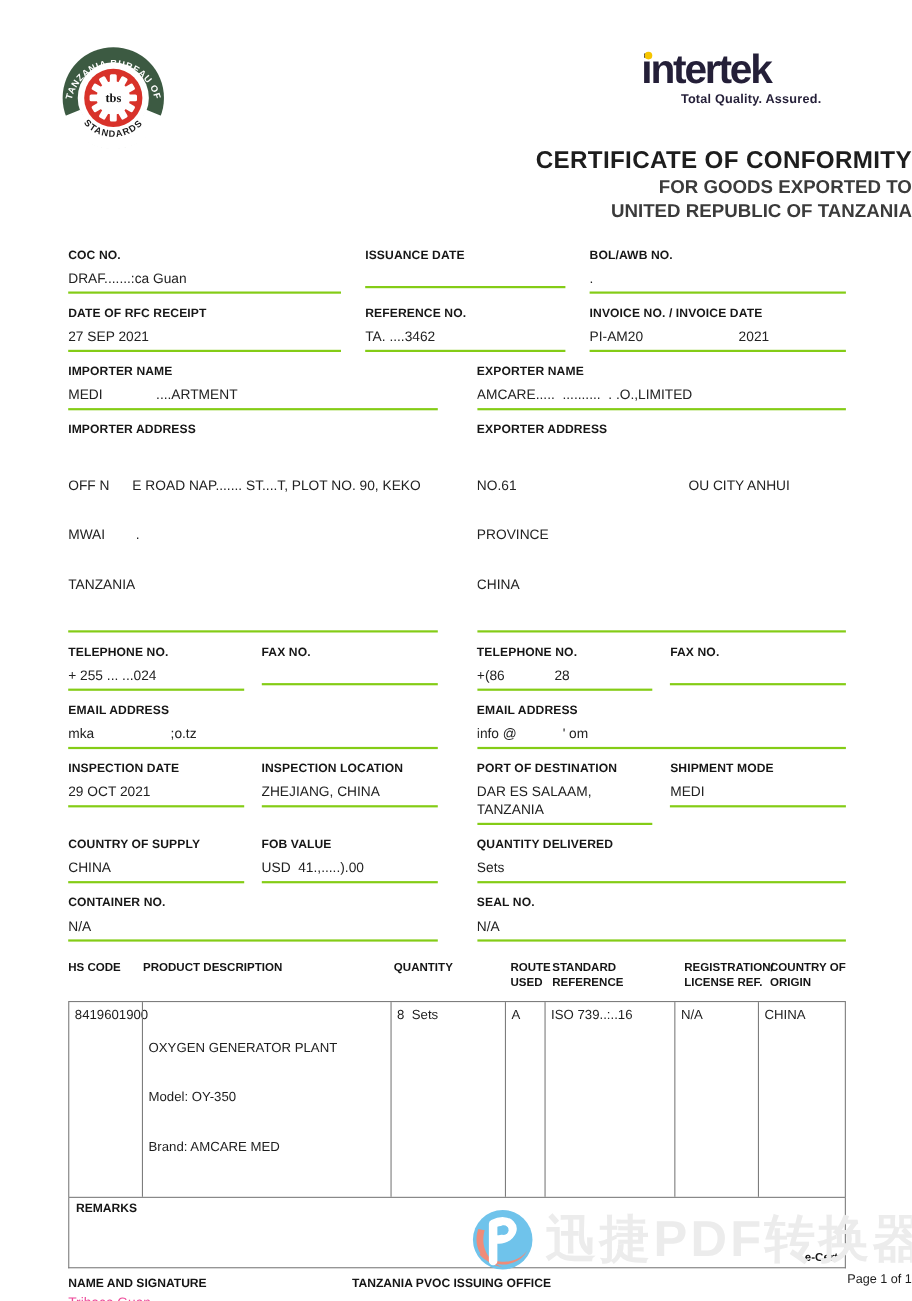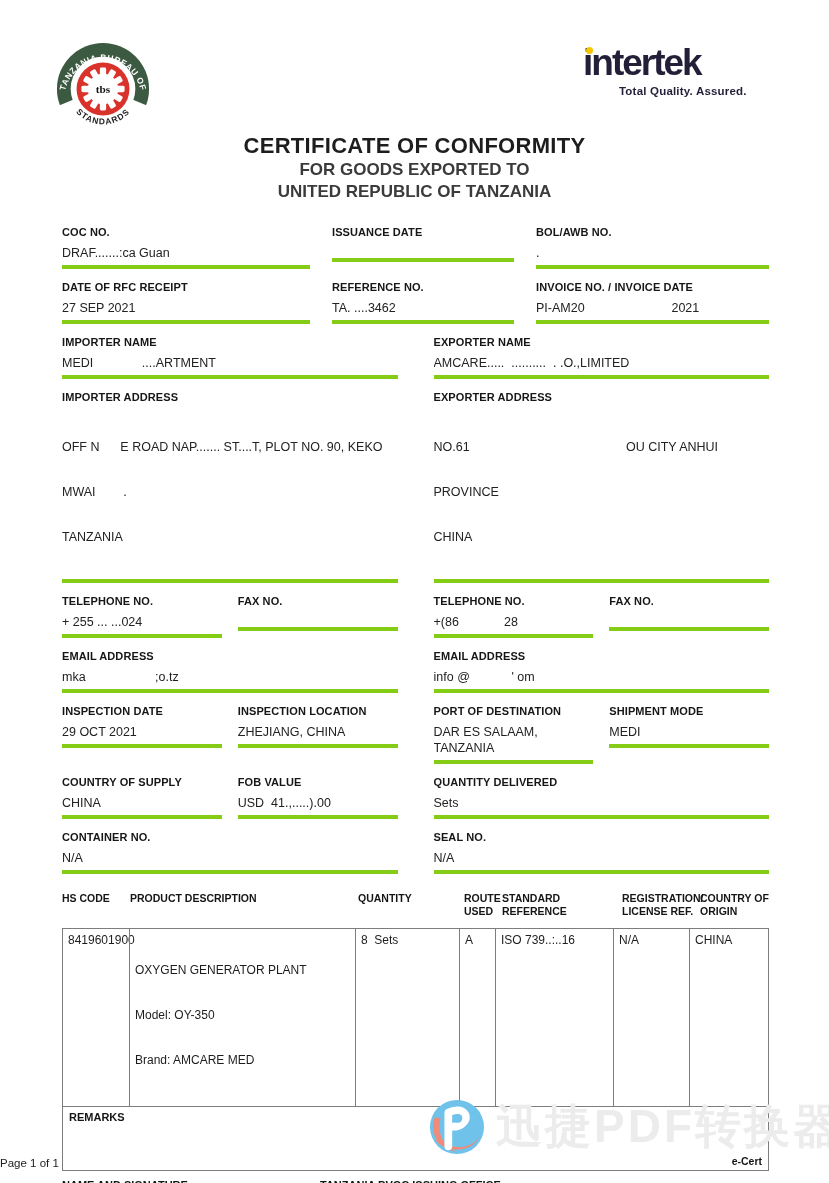--- a/index.html
+++ b/index.html
@@ -10,34 +10,34 @@
     background:#ffffff; overflow:hidden;
   }
 
   
   .tbs-logo { position:absolute; left:54px; top:40px; width:98px; height:98px; }
   .intertek { position:absolute; right:56px; top:44px; width:190px; }
   .intertek-word { position:relative; font-weight:bold; font-size:37px; letter-spacing:-2px; color:#241f38; line-height:1; }
   .intertek-dot { position:absolute; left:3px; top:3px; width:7px; height:7px; border-radius:50%; background:#f6c500; }
   .intertek-tagline { font-size:11.5px; font-weight:bold; color:#241f38; margin-top:4px; letter-spacing:0.2px;margin-left:36px; }
 
-  .title-block { position:absolute; left:0; right:0; top:133px; text-align:center; }
+  .title-block { position:absolute; left:0; right:0; top:133px; text-align:right; }
   .title-main { font-size:22px; font-weight:bold; color:#1d1d1d; letter-spacing:0.3px; }
   .title-sub { font-size:17px; font-weight:bold; color:#3b3b3b; line-height:1.3; }
 
   
   .content { position:absolute; left:62px; top:226px; width:707px; }
 
   .frow { display:grid; margin-bottom:12px; }
   .cols3 { grid-template-columns:248px 182px 1fr; column-gap:22px; }
   .halves { grid-template-columns:1fr 1fr; column-gap:36px; }
   .half-split { display:grid; grid-template-columns:1fr 1fr; column-gap:16px; }
 
   .field .flabel { font-size:11px; font-weight:bold; color:#161616; margin-bottom:7px; letter-spacing:0.1px; white-space:pre-wrap; }
-  .field .fvalue { font-size:12.5px; color:#222; min-height:17px; line-height:16px; padding-bottom:4px; border-bottom:4px solid #84cc16; white-space:pre-wrap; overflow:hidden; }
+  .field .fvalue { font-size:12.5px; color:#222; min-height:17px; line-height:16px; padding-bottom:4px; border-bottom:2px solid #84cc16; white-space:pre-wrap; overflow:hidden; }
   .field .fvalue.multiline { line-height:15px; }
 
   
   .gtable-head { display:grid; grid-template-columns:66px 226px 104px 36px 118px 76px 1fr; column-gap:2px; margin-top:18px; margin-bottom:10px; }
   .gth { font-size:10.5px; font-weight:bold; color:#151515; line-height:1.25; white-space:pre-wrap; }
   .gtable-row { display:grid; grid-template-columns:66px 226px 104px 36px 118px 76px 1fr; border:1.5px solid #7d7d7d; }
   .gcell { padding:4px 5px 8px 5px; font-size:12px; line-height:15px; color:#1d1d1d; min-height:54px; white-space:pre-wrap; }
   .gcell + .gcell { border-left:1.5px solid #7d7d7d; }
 
   .remarks-box { position:relative; border:1.5px solid #7d7d7d; border-top:none; min-height:64px; padding:4px 6px; }
@@ -45,21 +45,21 @@
   .ecert { position:absolute; right:6px; bottom:3px; font-size:10.5px; font-weight:bold; color:#151515; }
 
   
   .sig-section { display:grid; grid-template-columns:258px 1fr; margin-top:8px; min-height:92px; }
   .sig-label, .office-label { font-size:11px; font-weight:bold; color:#151515; margin-bottom:4px; }
   .sig-name, .office-value { font-size:12.5px; color:#ec4899;text-decoration:underline; }
 
   
   .watermark { position:absolute; left:428px; top:1096px; display:flex; align-items:center; gap:10px; z-index:2; }
   .wm-text { font-size:46px; font-weight:bold; color:#ececec; letter-spacing:3px; white-space:nowrap; }
-  .page-num { position:absolute; left:0; right:0; bottom:14px; text-align:left; font-size:11.5px; color:#1d1d1d; z-index:1; }
+  .page-num { position:absolute; left:0; right:0; bottom:14px; text-align:right; font-size:11.5px; color:#1d1d1d; z-index:1; }
 </style>
 </head>
 <body>
 
 <div class="page">
 
   <svg class="tbs-logo" viewBox="0 0 100 100">
     <circle cx="50" cy="50" r="47" fill="#3c5a42"></circle>
     <circle cx="50" cy="50" r="33" fill="#ffffff"></circle>
     <path d="M12 64 A41 41 0 0 0 88 64" stroke="#ffffff" stroke-width="16" fill="none"></path>

